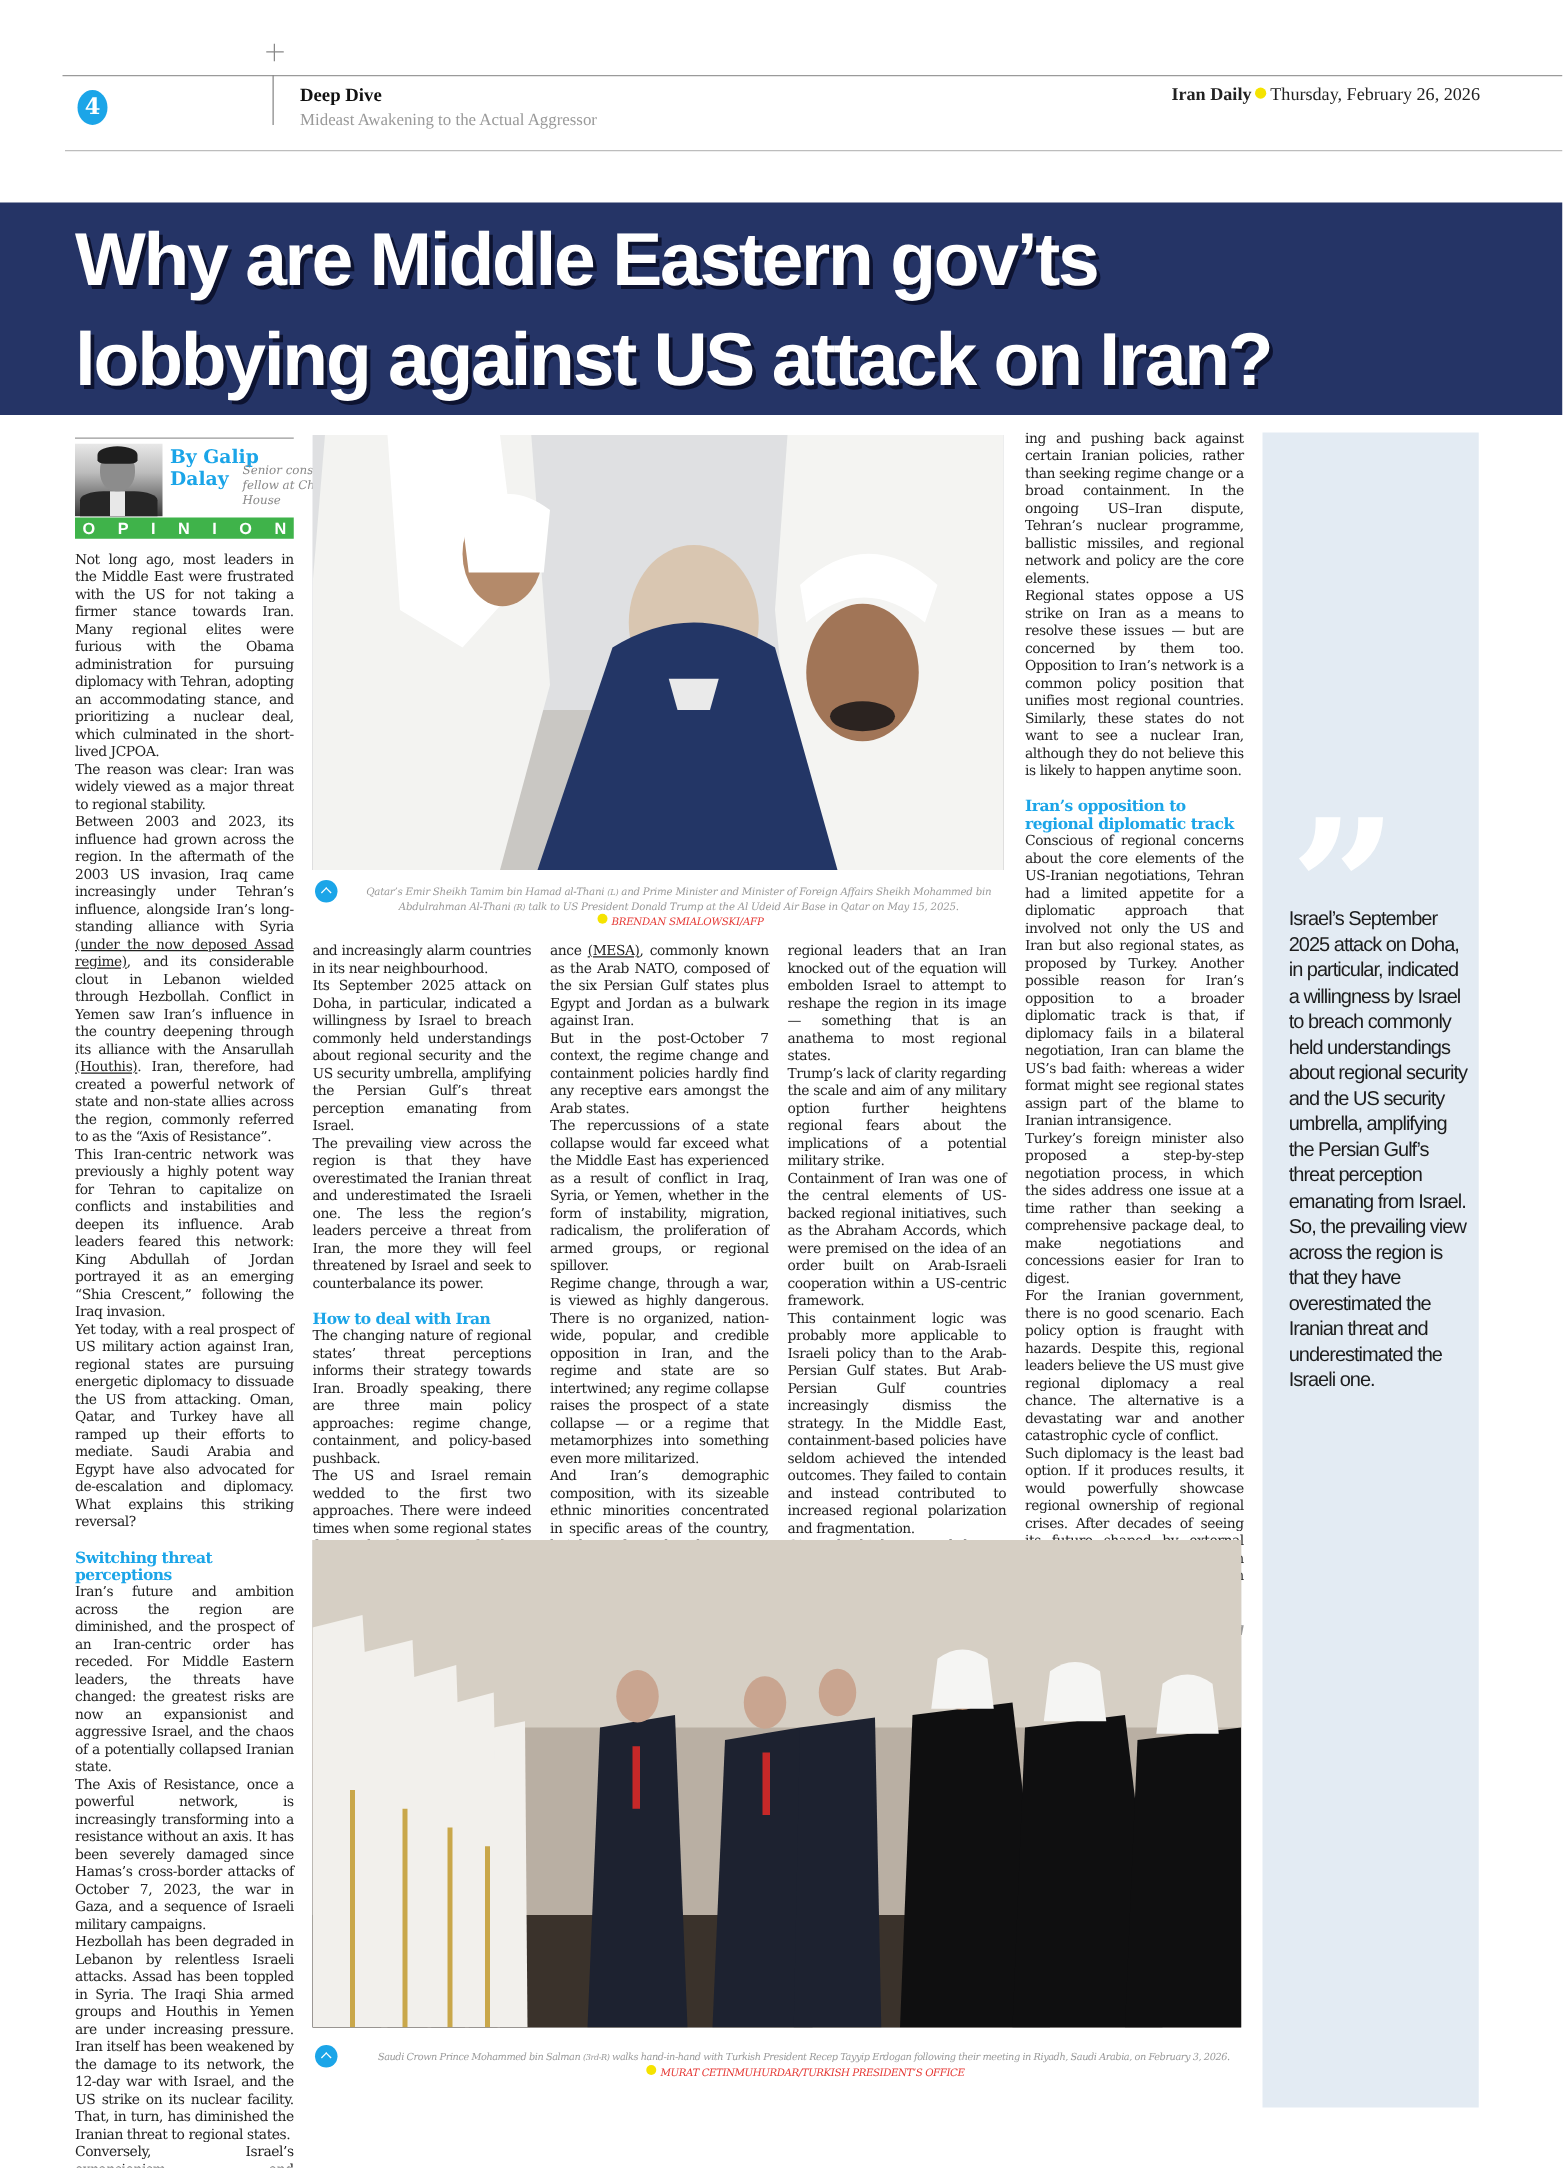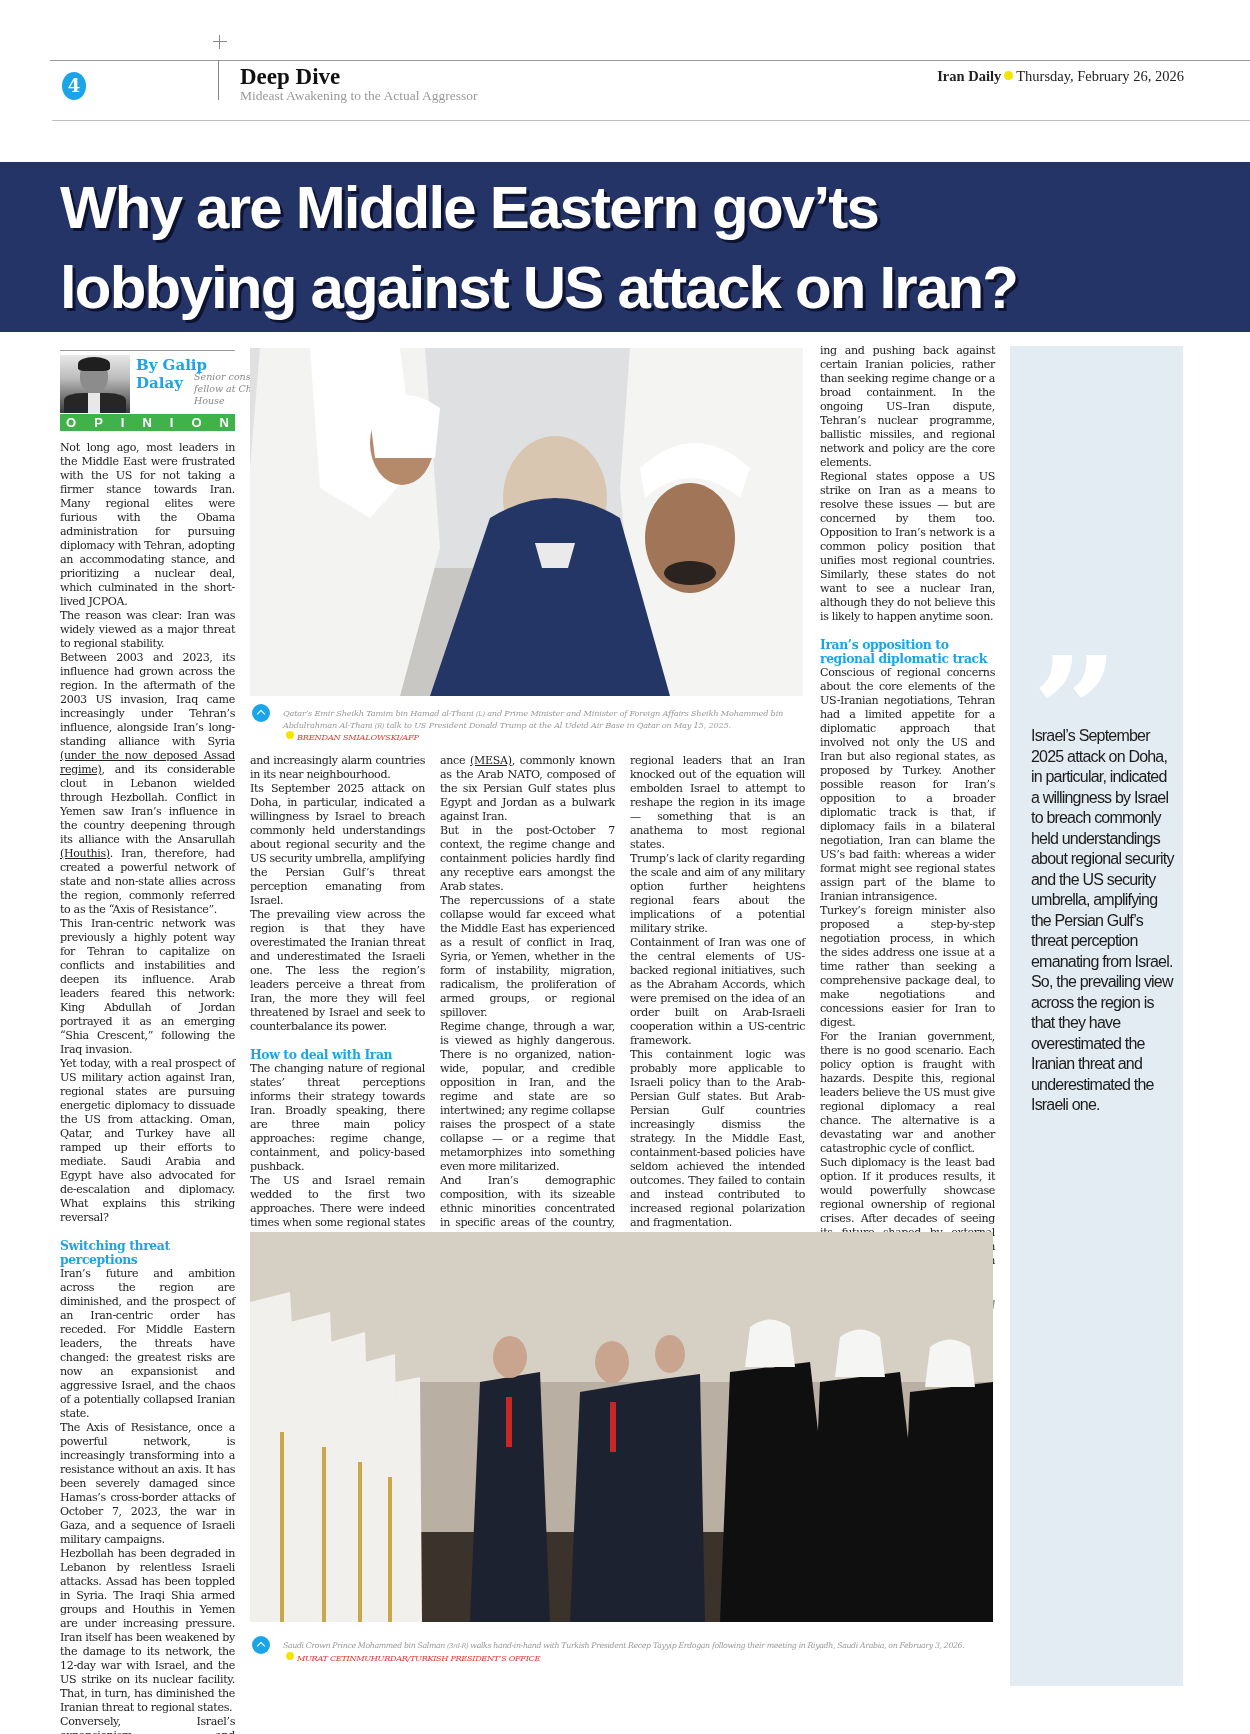--- a/index.html
+++ b/index.html
@@ -9,21 +9,21 @@
   .crosshair { position: absolute; left: 213px; top: 35px; width: 14px; height: 14px; }
   .crosshair::before { content: ""; position: absolute; left: 6px; top: 0; width: 1px; height: 14px; background: #888; }
   .crosshair::after { content: ""; position: absolute; left: 0; top: 6px; width: 14px; height: 1px; background: #888; }
 
   .hline-top { position: absolute; left: 50px; right: 0; top: 60px; height: 1px; background: #9a9a9a; }
   .hline-bottom { position: absolute; left: 52px; right: 0; top: 120px; height: 1px; background: #bdbdbd; }
   .vline { position: absolute; left: 218px; top: 60px; width: 1px; height: 40px; background: #888; }
 
   .page-num { position: absolute; left: 62px; top: 72px; width: 24px; height: 28px; border-radius: 50%; background: #1ba5e8; color: #fff; font-family: "DejaVu Serif", serif; font-weight: bold; font-size: 18px; text-align: center; line-height: 28px; }
   .section { position: absolute; left: 240px; top: 66px; }
-  .section-title { font-family: "Liberation Serif", serif; font-weight: bold; font-size: 23px; color: #111; line-height: 22px; }
+  .section-title { font-family: "Liberation Serif", serif; font-weight: bold; font-size: 15px; color: #111; line-height: 22px; }
   .section-sub { font-family: "Liberation Serif", serif; font-size: 13.5px; color: #9a9a9a; line-height: 16px; }
   .masthead { position: absolute; right: 66px; top: 68px; font-family: "Liberation Serif", serif; font-size: 14.5px; color: #222; }
   .masthead b { font-weight: bold; }
   .dot-yellow { display: inline-block; width: 9px; height: 9px; border-radius: 50%; background: #f5e300; margin: 0 3px; vertical-align: 1px; }
 
   .headline-band { position: absolute; left: 0; right: 0; top: 162px; height: 170px; background: #253466; }
   .headline { position: absolute; left: 60px; top: 168px; width: 1140px; font-family: "Liberation Sans", sans-serif; font-weight: bold; font-size: 60px; line-height: 80px; color: #ffffff; letter-spacing: -1.8px; text-shadow: 3px 3px 0 #0d1330; }
 
   .col { position: absolute; font-family: "DejaVu Serif", serif; font-size: 11.1px; line-height: 14px; color: #222; text-align: justify; letter-spacing: -0.35px; }
   .col p { margin: 0; }
@@ -37,21 +37,21 @@
   .author-photo .suit { position: absolute; left: 4px; top: 38px; width: 62px; height: 24px; border-radius: 30% 30% 0 0; background: #262626; }
   .author-photo .shirt { position: absolute; left: 28px; top: 38px; width: 12px; height: 20px; background: #e8e8e8; }
   .author-name { position: absolute; left: 76px; top: 5px; font-family: "DejaVu Serif", serif; font-weight: bold; font-size: 15px; color: #1ba5e8; }
   .author-role { position: absolute; left: 92px; top: 20px; width: 95px; font-family: "DejaVu Serif", serif; font-style: italic; font-size: 9.5px; line-height: 12px; color: #888; margin-left: 42px; }
   .opinion-bar { position: absolute; left: 60px; top: 414px; width: 175px; height: 17px; background: #3fb34a; color: #fff; font-family: "Liberation Sans", sans-serif; font-weight: bold; font-size: 13px; line-height: 17px; display: flex; justify-content: space-between; padding: 0 6px; }
 
   .photo { position: absolute; overflow: hidden; }
   .photo1 { left: 250px; top: 348px; width: 553px; height: 348px; background: linear-gradient(180deg,#e9eaec 0%,#d7d8da 45%,#bcbcbc 100%); }
   .photo2 { left: 250px; top: 1232px; width: 743px; height: 390px; background: linear-gradient(180deg,#c8c2b8 0%,#9c9185 40%,#2b2520 100%); }
 
-  .caption-row { position: absolute; font-family: "DejaVu Serif", serif; font-style: italic; color: #9a9a9a; font-size: 8.2px; line-height: 10.5px; letter-spacing: -0.2px; }
+  .caption-row { position: absolute; font-family: "DejaVu Serif", serif; font-style: italic; color: #9a9a9a; font-size: 8.2px; line-height: 10.5px; letter-spacing: -0.2px; text-align: center; }
   .caption-row small { font-size: 6.5px; }
   .credit { color: #e53935; font-style: italic; font-size: 8.2px; }
   .credit .dot-yellow { width: 8px; height: 8px; }
   .up-btn { position: absolute; width: 18px; height: 18px; border-radius: 50%; background: #1ba5e8; }
   .up-btn::after { content: ""; position: absolute; left: 6px; top: 7px; width: 5px; height: 5px; border-left: 1.5px solid #fff; border-top: 1.5px solid #fff; transform: rotate(45deg); }
 
   .sidebar { position: absolute; left: 1010px; top: 346px; width: 173px; height: 1340px; background: #e3ebf3; }
   .quote-mark { position: absolute; left: 22px; top: 290px; font-family: "DejaVu Serif", serif; font-weight: bold; font-size: 150px; line-height: 150px; color: #ffffff; }
   .pull-quote { position: absolute; left: 21px; top: 380px; width: 145px; font-family: "Liberation Sans", sans-serif; font-size: 16px; line-height: 20.5px; color: #1c1c1c; letter-spacing: -0.8px; }
 

